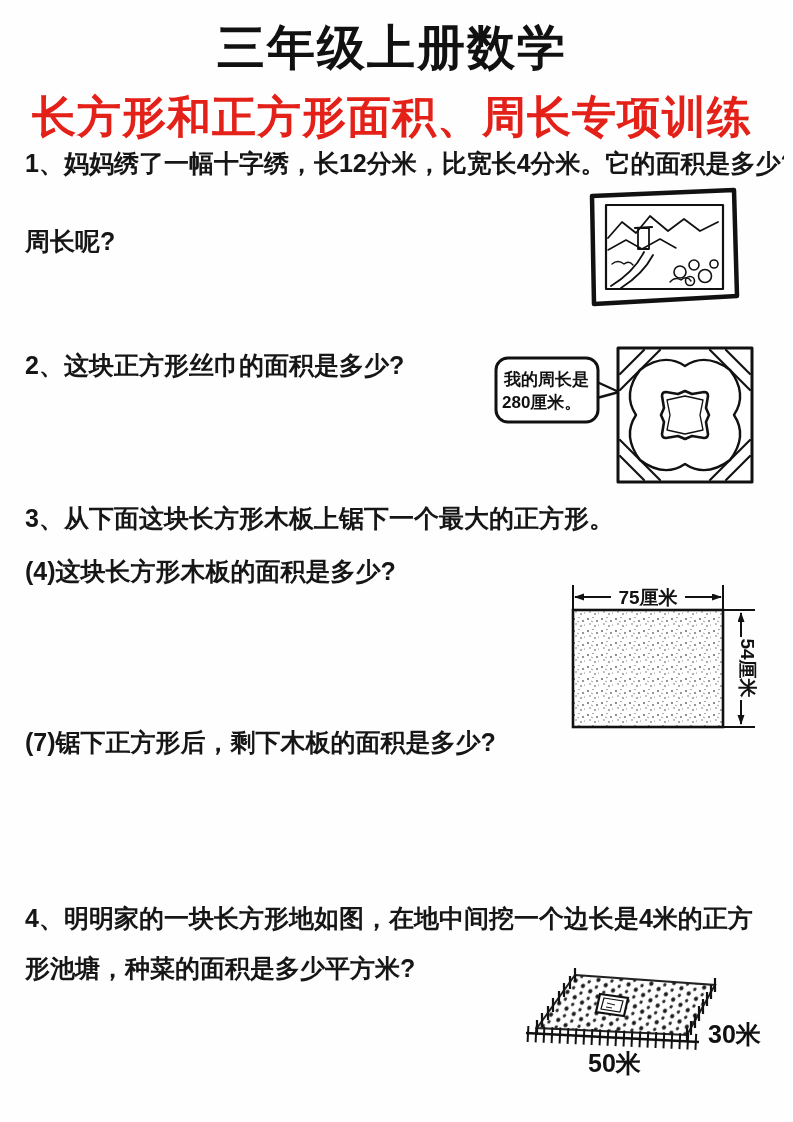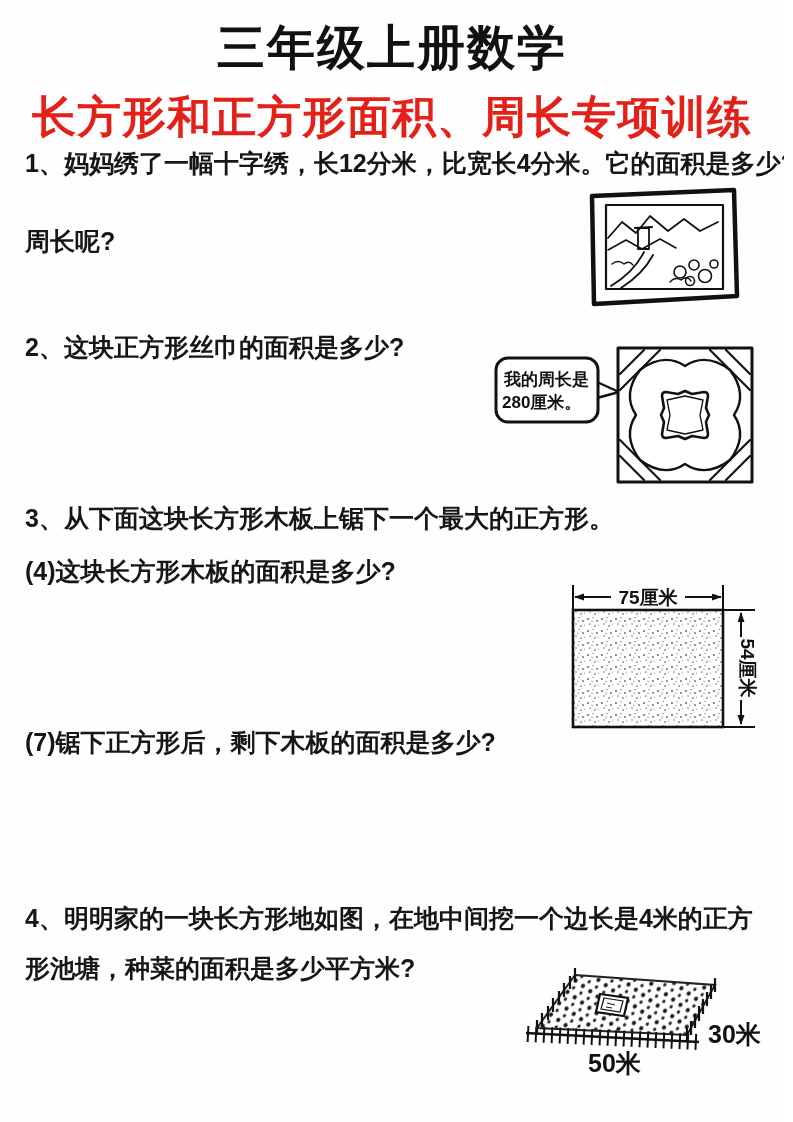--- a/index.html
+++ b/index.html
@@ -6,21 +6,21 @@
   #page{
     position:relative;width:784px;height:1122px;background:#fefefe;
     overflow:hidden;font-family:"Liberation Sans","DejaVu Sans",sans-serif;color:#151515;
   }
   .center-line{position:absolute;left:0;right:0;text-align:center;white-space:nowrap;}
   .page-title{top:16px;font-size:48px;font-weight:700;color:#111111;letter-spacing:2px;}
   .page-subtitle{top:88px;font-size:44px;font-weight:700;color:#e32119;letter-spacing:1px;text-align:center;}
   .qtext{position:absolute;left:25px;font-size:25px;font-weight:700;color:#161616;white-space:nowrap;}
   .q1-l1{top:147px;}
   .q1-l2{top:199px;margin-top:26px;}
-  .q2-t{top:331px;text-align:right;}
+  .q2-t{top:349px;text-align:right;}
   .q3-t{top:502px;}
   .q3-s1{top:555px;}
   .q3-s2{top:726px;}
   .q4-l1{top:902px;}
   .q4-l2{top:952px;text-align:center;}
   .footer-credit{top:1064px;font-size:17px;font-weight:400;color:#8c8c8c;}
   svg{position:absolute;overflow:visible;}
   .svg-crossstitch{left:586px;top:186px;}
   .svg-q2{left:490px;top:342px;}
   .svg-board{left:558px;top:580px;}

